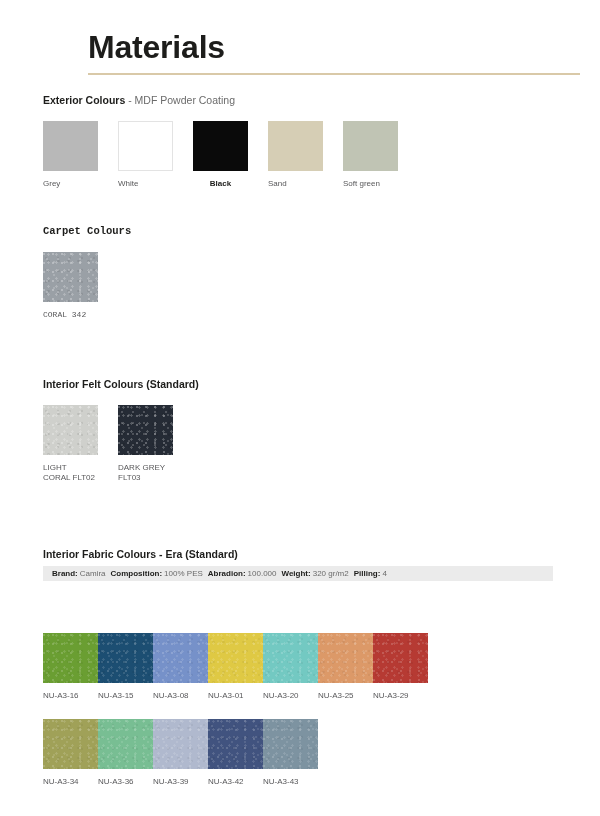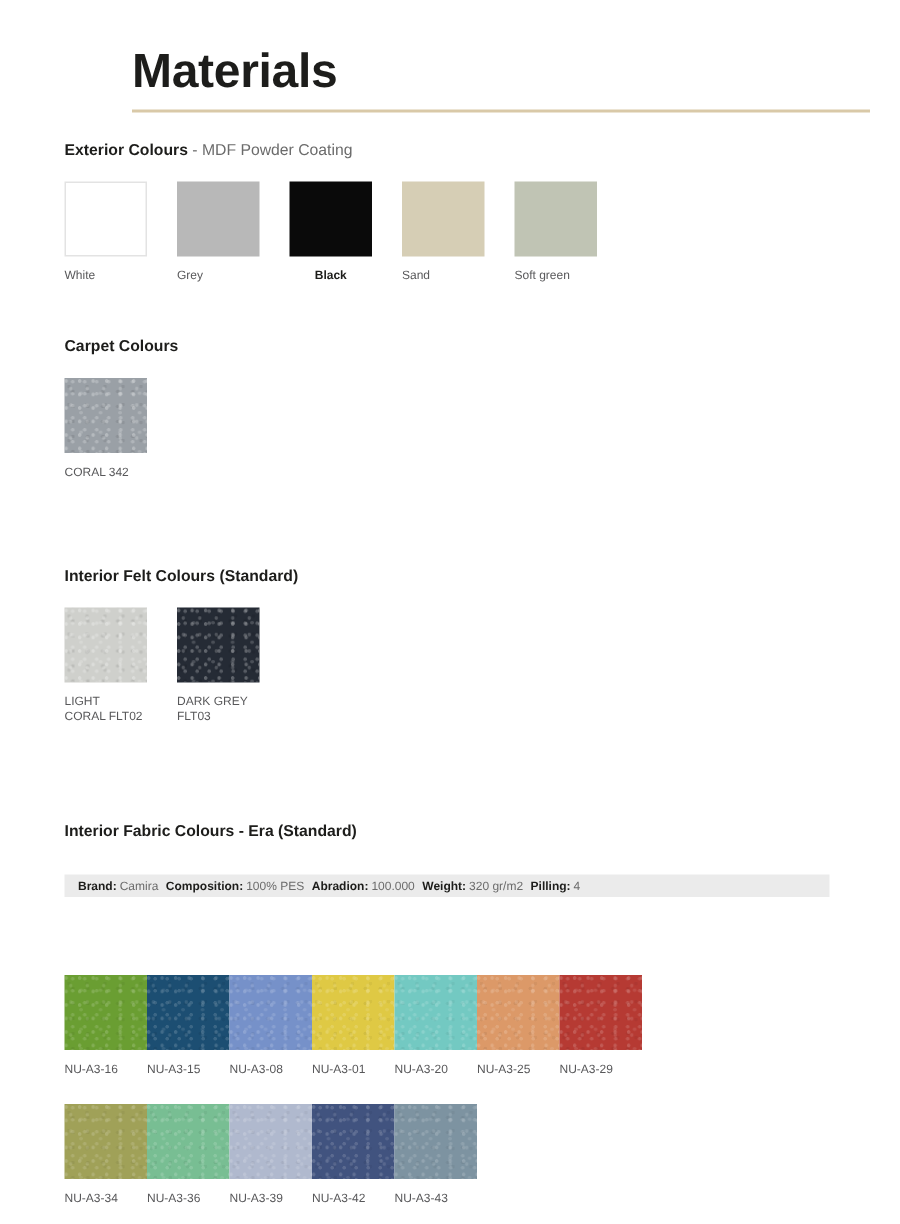--- a/index.html
+++ b/index.html
@@ -104,21 +104,21 @@
       radial-gradient(circle at 68% 31%, rgba(255,255,255,.45) 0 1px, transparent 1.4px),
       radial-gradient(circle at 85% 78%, rgba(255,255,255,.35) 0 1px, transparent 1.4px),
       radial-gradient(circle at 55% 90%, rgba(0,0,0,.18) 0 1px, transparent 1.4px),
       radial-gradient(circle at 25% 48%, rgba(0,0,0,.14) 0 1px, transparent 1.4px);
     background-size: 9px 9px, 11px 11px, 8px 8px, 13px 13px, 10px 10px, 12px 12px;
   }
   .tex.fabric::after { opacity: .30; }
 
   
   .spec-bar {
-    margin-top: 21px;
+    margin-top: 4px;
     background: #ebebeb;
     height: 15px;
     display: flex;
     align-items: center;
     padding: 0 0 0 9px;
     box-sizing: border-box;
     width: 510px;
     font-size: 8px;
     color: #6b6b6b;
     white-space: nowrap;
@@ -141,48 +141,48 @@
 <div class="page-header">
   <h1 class="page-title">Materials</h1>
   <div class="title-rule" style="background: rgb(217, 201, 168);"></div>
 </div>
 
 <div class="section" style="top:94px;">
   <div class="section-heading"><span>Exterior Colours</span><span class="sub"> - MDF Powder Coating</span></div>
   <div class="swatch-row">
 
     <div class="swatch-cell">
+      <span class="swatch" id="ex0" style="background-color: rgb(184, 184, 184);"></span>
+      <div class="swatch-label">Grey</div>
+    </div>
+
+    <div class="swatch-cell">
       <span class="swatch bordered" id="ex1" style="background-color: rgb(255, 255, 255);"></span>
       <div class="swatch-label">White</div>
     </div>
 
     <div class="swatch-cell">
-      <span class="swatch" id="ex0" style="background-color: rgb(184, 184, 184);"></span>
-      <div class="swatch-label">Grey</div>
-    </div>
-
-    <div class="swatch-cell">
       <span class="swatch" id="ex2" style="background-color: rgb(10, 10, 10);"></span>
       <div class="swatch-label bold">Black</div>
     </div>
 
     <div class="swatch-cell">
       <span class="swatch" id="ex3" style="background-color: rgb(214, 206, 181);"></span>
       <div class="swatch-label">Sand</div>
     </div>
 
     <div class="swatch-cell">
       <span class="swatch" id="ex4" style="background-color: rgb(192, 196, 180);"></span>
       <div class="swatch-label">Soft green</div>
     </div>
 
   </div>
 </div>
 
-<div class="section" style="top:225px;">
+<div class="section" style="top:225px;font-family:Liberation Mono, monospace;">
   <div class="section-heading">Carpet Colours</div>
   <div class="swatch-row">
 
 
     <div class="swatch-cell">
       <span class="swatch tex" id="ca1" style="background-color: rgb(154, 160, 166);"></span>
       <div class="swatch-label">CORAL 342</div>
     </div>
 
   </div>

